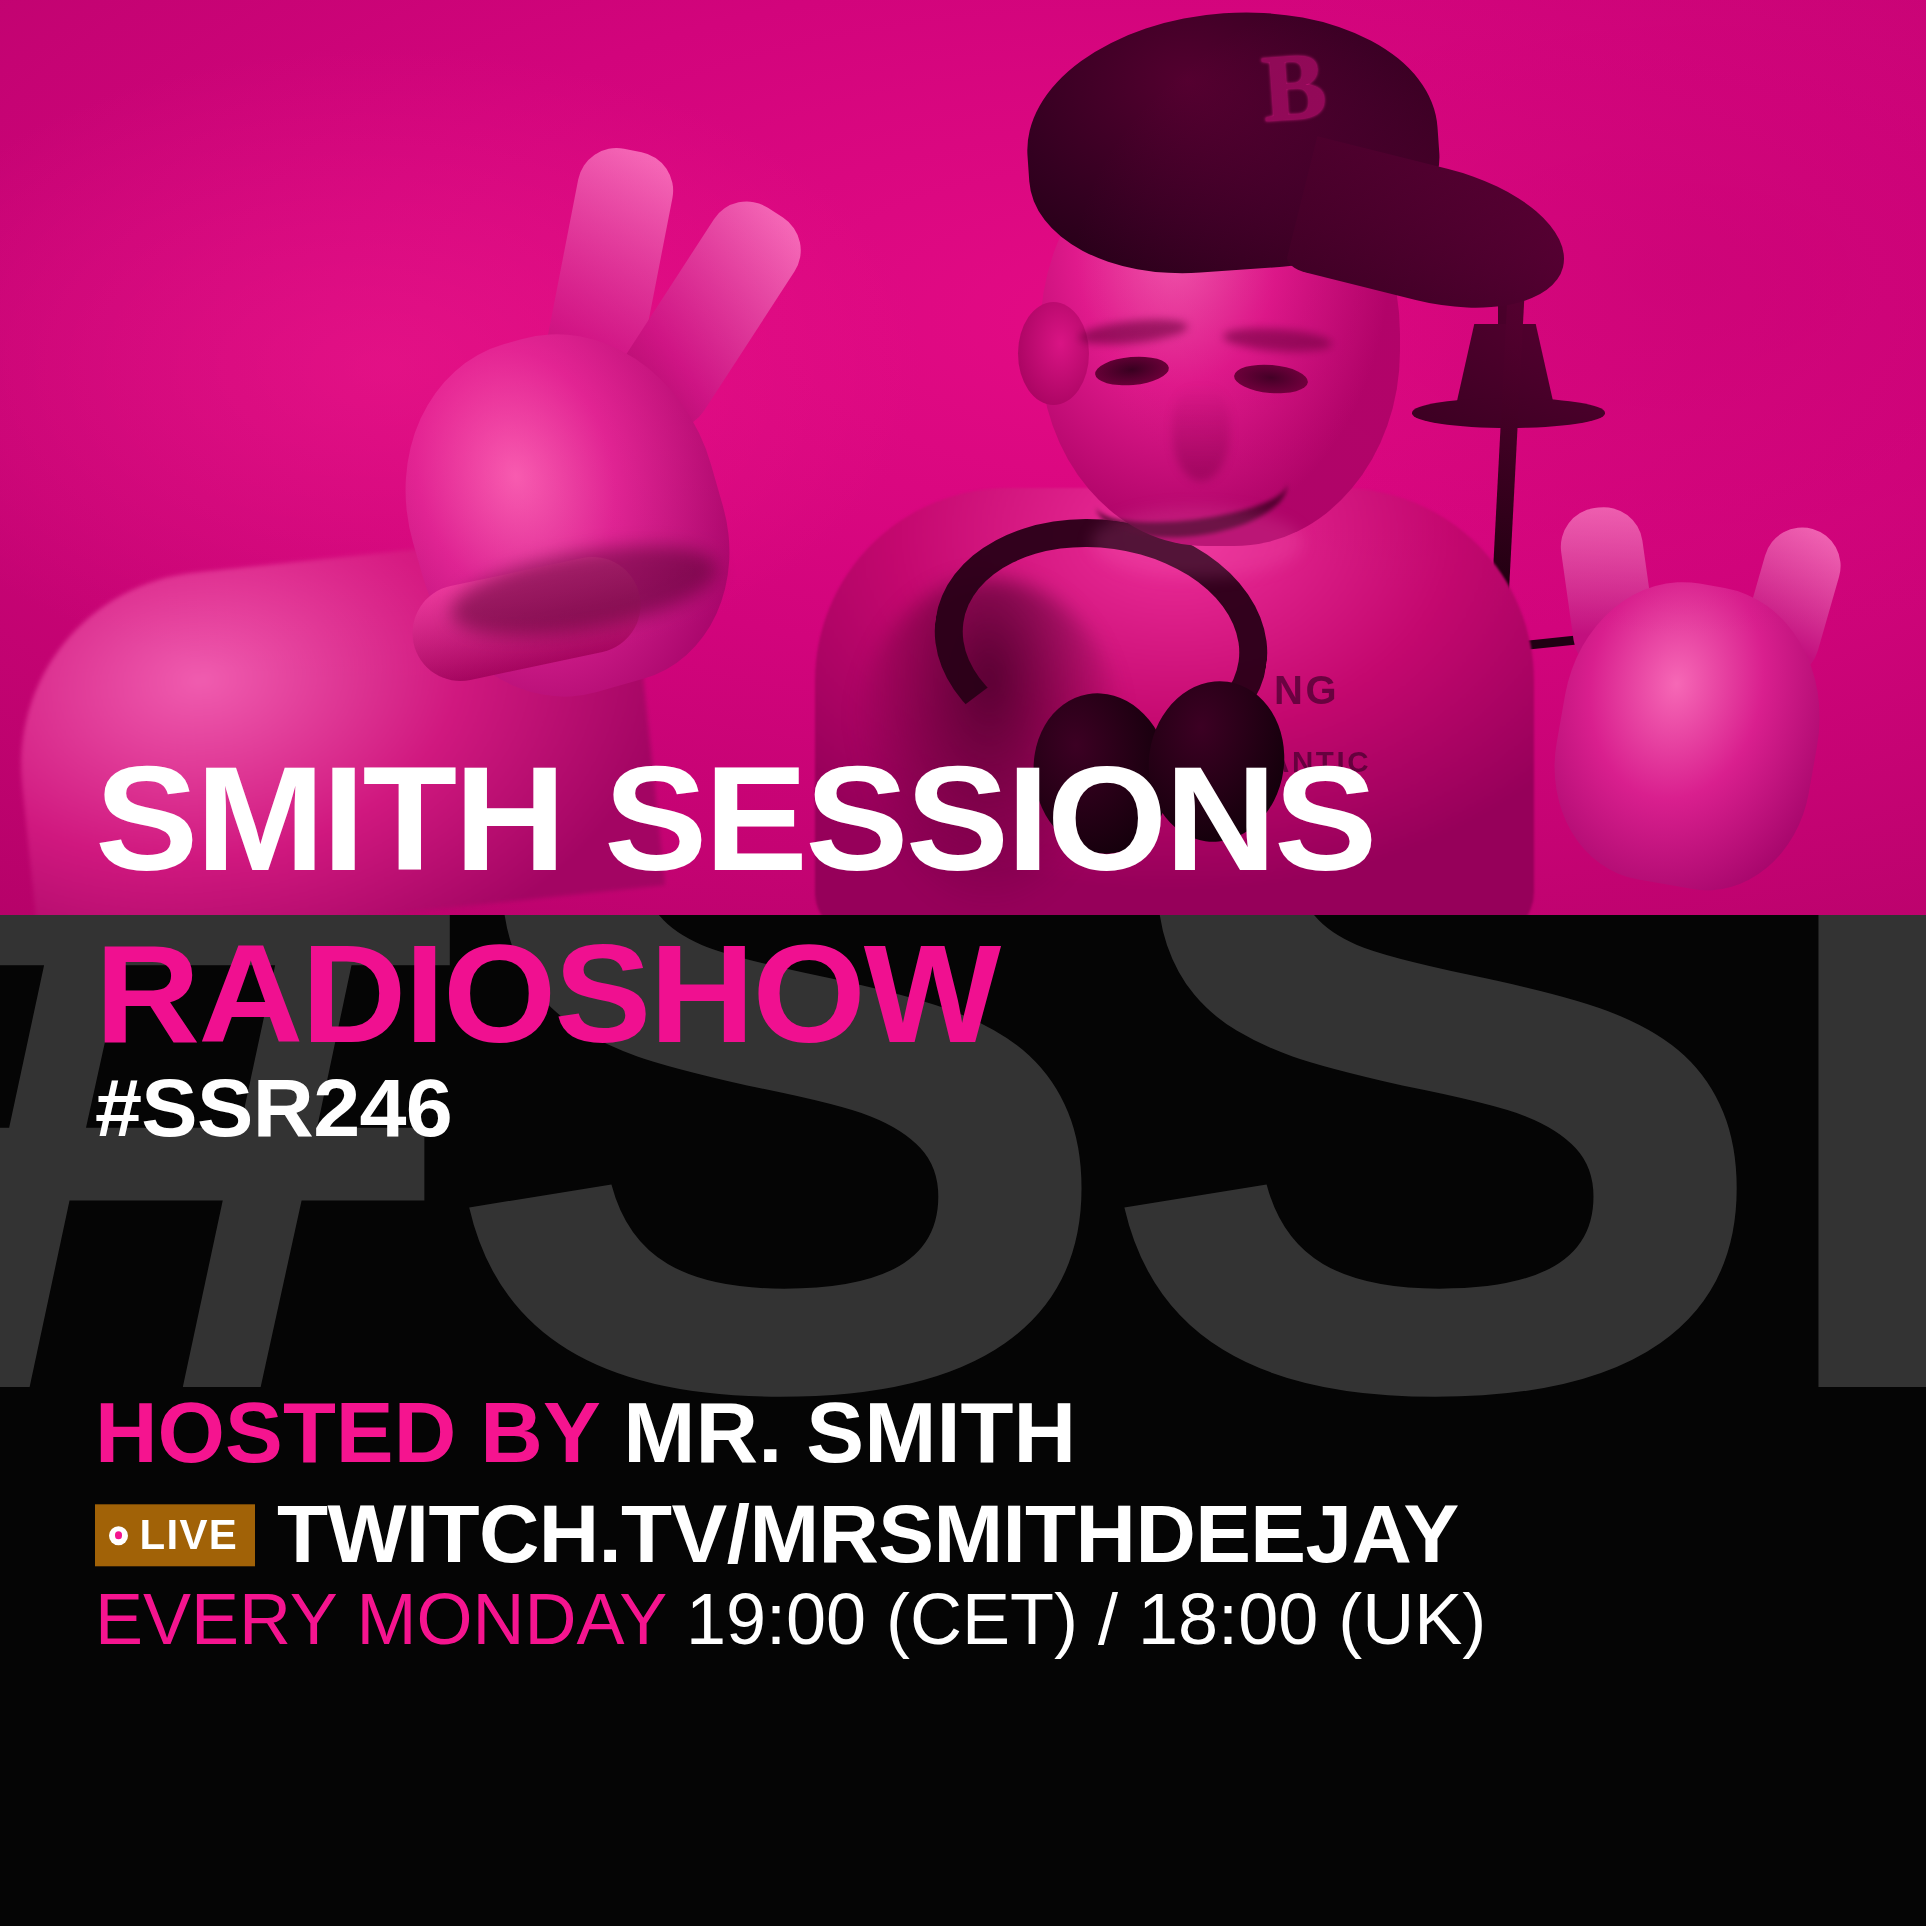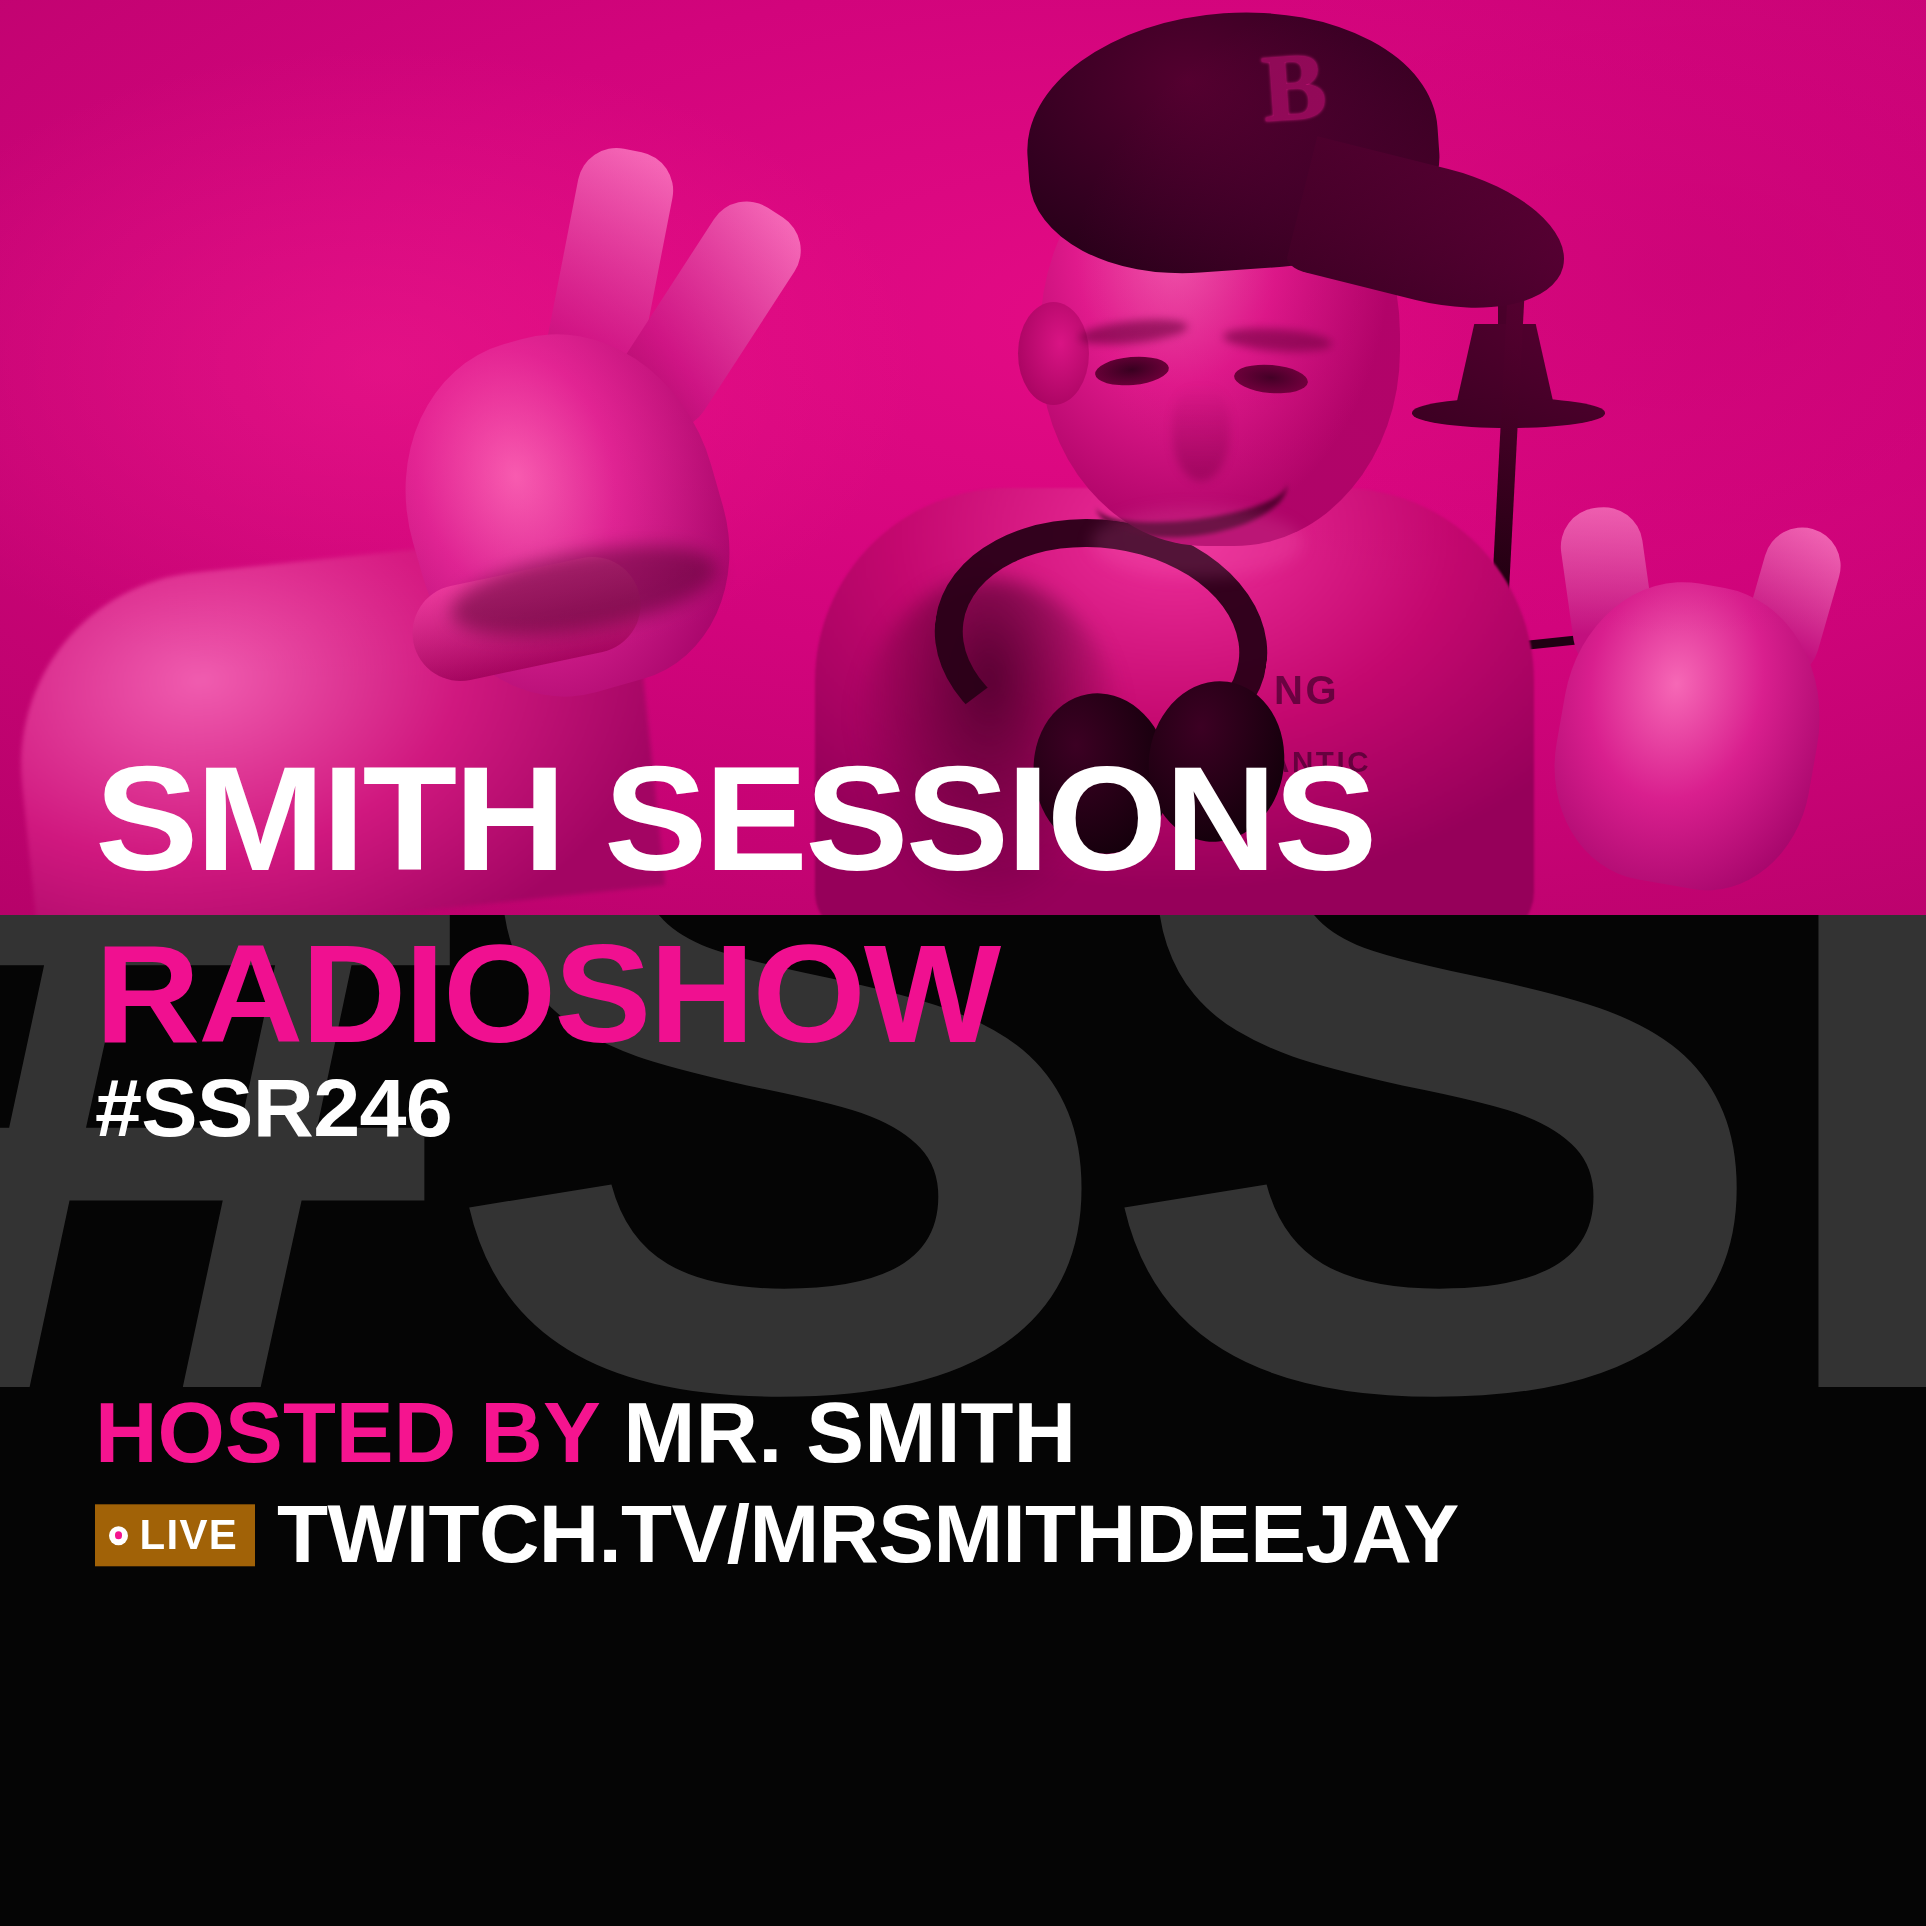--- a/index.html
+++ b/index.html
@@ -345,16 +345,20 @@
     </div>
 
     <div class="t-channel-row">
       <span class="live-badge">
         <span class="live-dot"></span>
         <span class="live-word">LIVE</span>
       </span>
       <span class="t-channel">TWITCH.TV/MRSMITHDEEJAY</span>
     </div>
 
+    <div class="t-schedule">
+      <span class="pink">EVERY MONDAY</span>
+      <span class="white">19:00 (CET) / 18:00 (UK)</span>
+    </div>
 
   </div>
 </div>
 
 
 </body></html>

